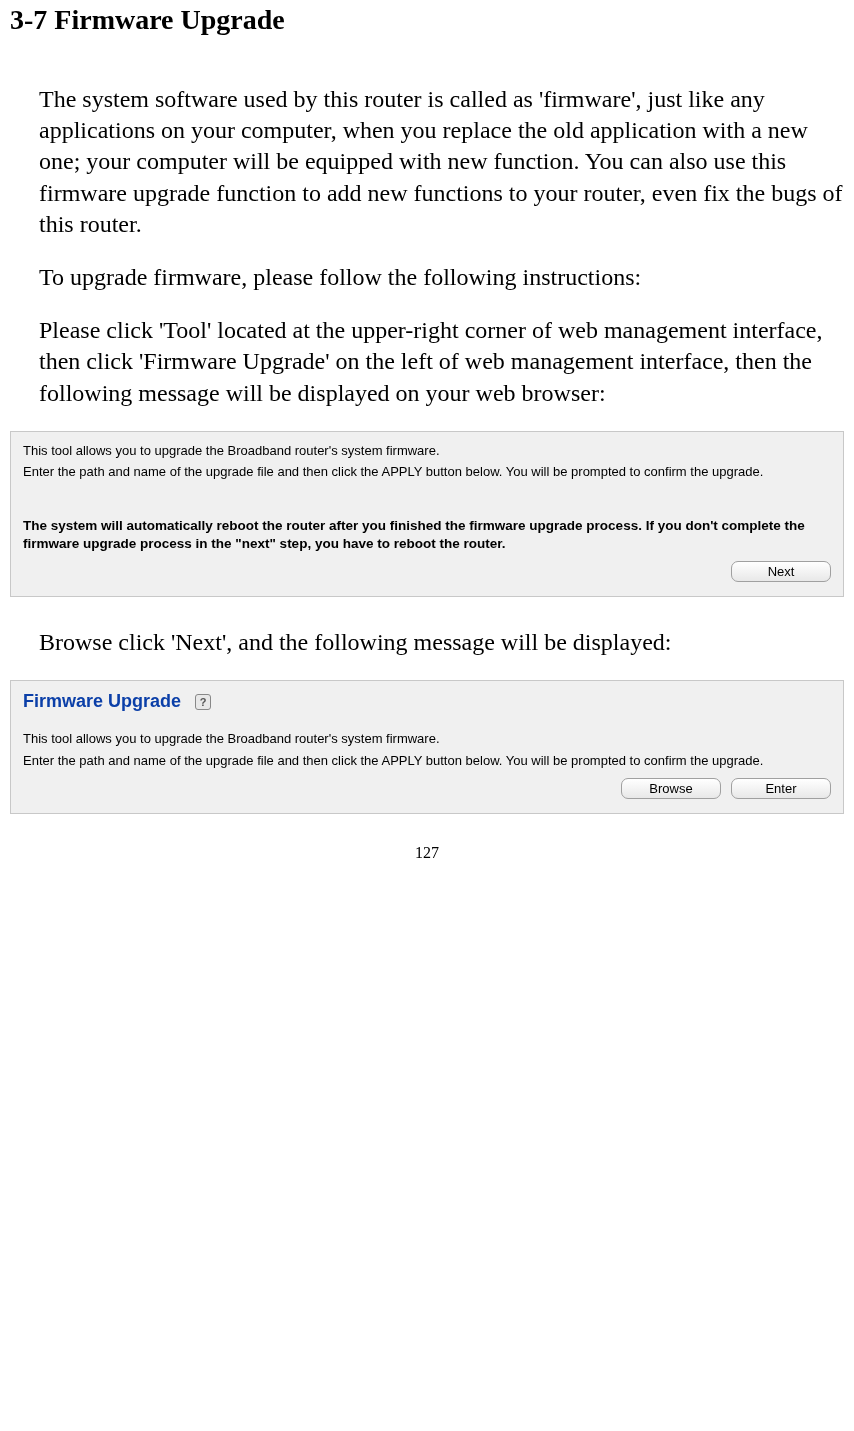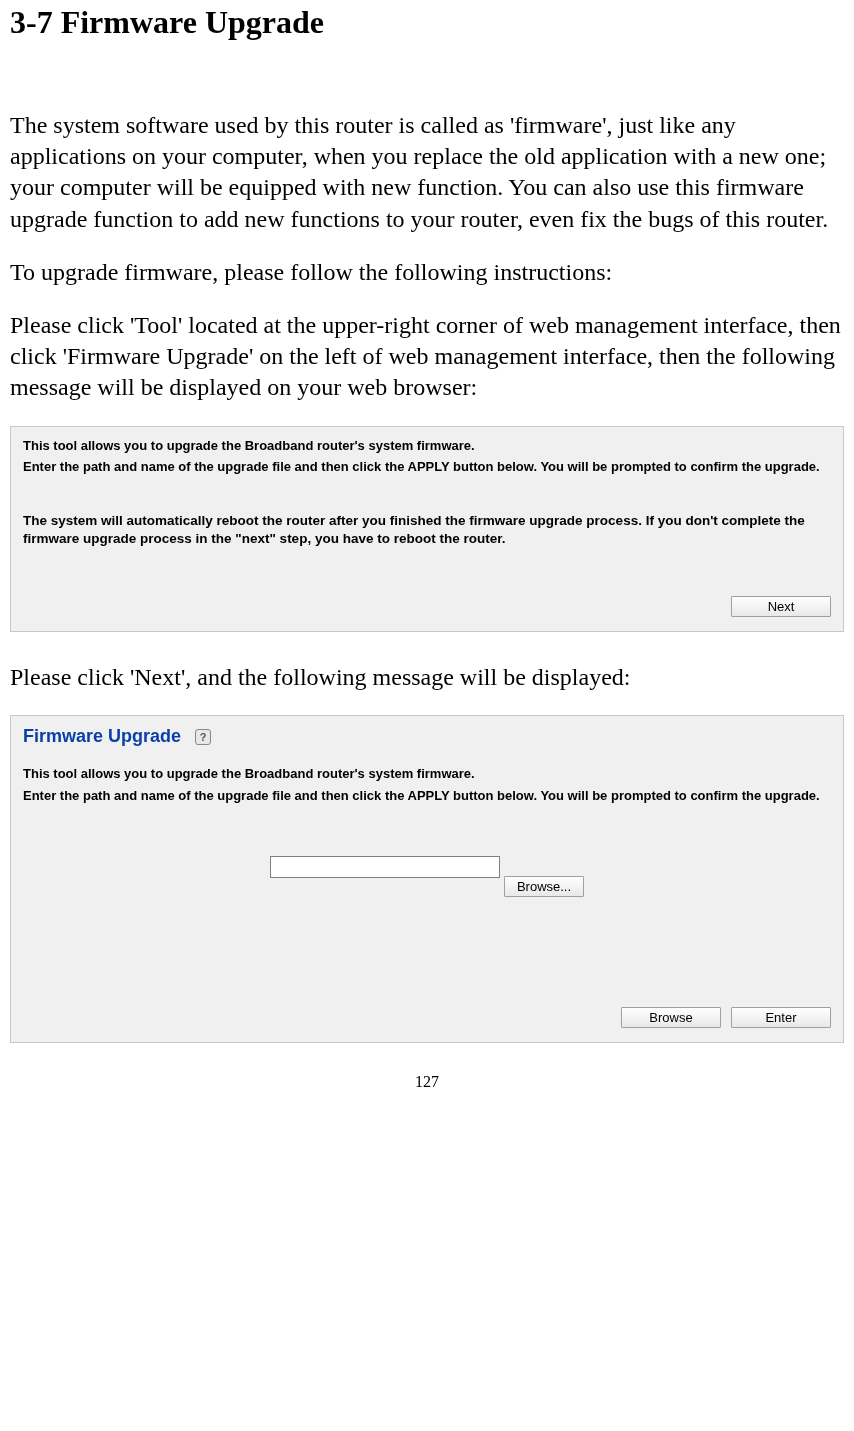--- a/index.html
+++ b/index.html
@@ -4,43 +4,44 @@
   <style>
     * { box-sizing: border-box; margin: 0; padding: 0; }
     body {
       width: 854px;
       font-family: "Times New Roman", Times, serif;
       color: #000;
       background: #fff;
       padding: 4px 10px 20px 10px;
     }
     .heading {
-      font-size: 32px;
+      font-size: 28px;
       font-weight: bold;
-      margin-bottom: 69px;
+      margin-bottom: 48px;
     }
     .para {
       font-size: 24px;
       line-height: 1.3;
       margin-bottom: 22px;
+      margin-left: 29px;
     }
     .panel {
       background: #f0f0f0;
       border: 1px solid #c8c8c8;
       font-family: Arial, Helvetica, sans-serif;
       color: #000;
       position: relative;
       padding: 10px 12px 14px 12px;
       margin-top: 18px;
       margin-bottom: 30px;
     }
     .panel-text {
       font-size: 13px;
       line-height: 1.35;
-      font-weight: bold;
+      font-weight: normal;
       margin-bottom: 4px;
     }
     .panel-bold {
       font-size: 13.5px;
       font-weight: bold;
       line-height: 1.35;
       margin-top: 36px;
     }
     .panel-title {
       font-size: 18px;
@@ -68,26 +69,25 @@
       display: flex;
       justify-content: flex-end;
       gap: 10px;
       margin-top: 8px;
     }
     .btn {
       font-family: Arial, sans-serif;
       font-size: 13px;
       background: linear-gradient(#fff, #e8e8e8);
       border: 1px solid #a0a0a0;
-      border-radius: 1px;
+      border-radius: 7px;
       padding: 2px 0;
       width: 100px;
       text-align: center;
       cursor: pointer;
-      margin-top: 40px;
     }
     .btn-small {
       width: 80px;
       padding: 2px 6px;
     }
     .file-row {
       display: flex;
       justify-content: center;
       align-items: center;
       gap: 4px;
@@ -122,34 +122,30 @@
 
 <div class="panel">
   <div class="panel-text">This tool allows you to upgrade the Broadband router's system firmware.</div>
   <div class="panel-text">Enter the path and name of the upgrade file and then click the APPLY button below. You will be prompted to confirm the upgrade.</div>
   <div class="panel-bold">The system will automatically reboot the router after you finished the firmware upgrade process. If you don't complete the firmware upgrade process in the "next" step, you have to reboot the router.</div>
   <div class="button-row">
     <button class="btn">Next</button>
   </div>
 </div>
 
-<div class="para">Please click 'Next', and the following message will be displayed:</div>
+<div class="para">Browse click 'Next', and the following message will be displayed:</div>
 
 <div class="panel">
   <div class="panel-title">
     <span>Firmware Upgrade</span>
     <span class="help-icon">?</span>
   </div>
   <div class="panel-text">This tool allows you to upgrade the Broadband router's system firmware.</div>
   <div class="panel-text">Enter the path and name of the upgrade file and then click the APPLY button below. You will be prompted to confirm the upgrade.</div>
 
-  <div class="file-row">
-    <input class="file-input" type="text" value="" style="">
-    <button class="btn btn-small">Browse...</button>
-  </div>
 
   <div class="button-row">
     <button class="btn">Browse</button>
     <button class="btn">Enter</button>
   </div>
 </div>
 
 <div class="page-num">127</div>
 
 </body></html>

